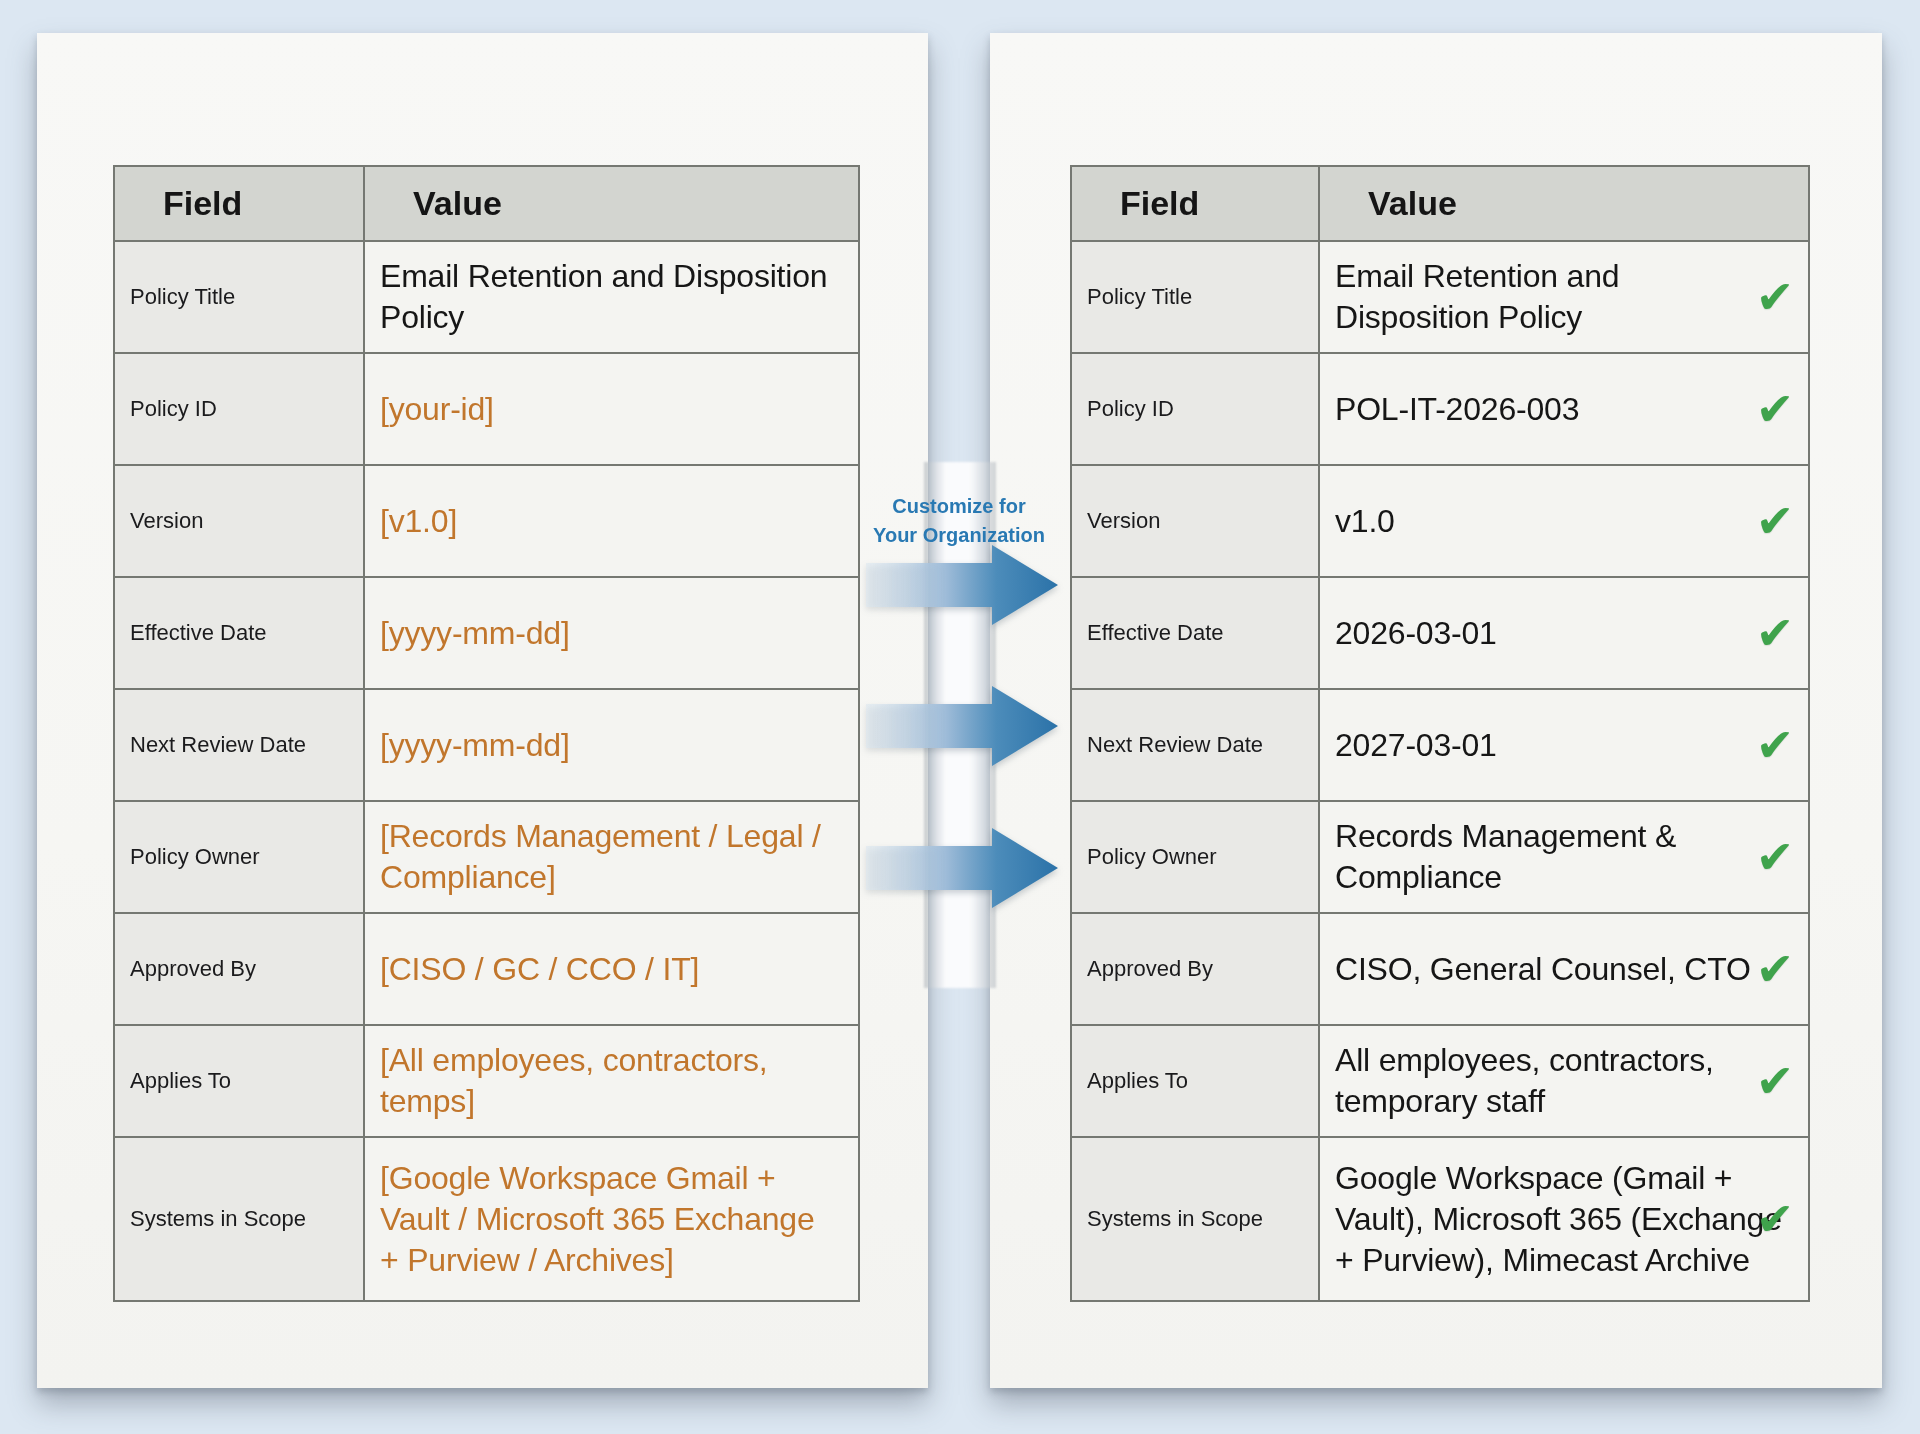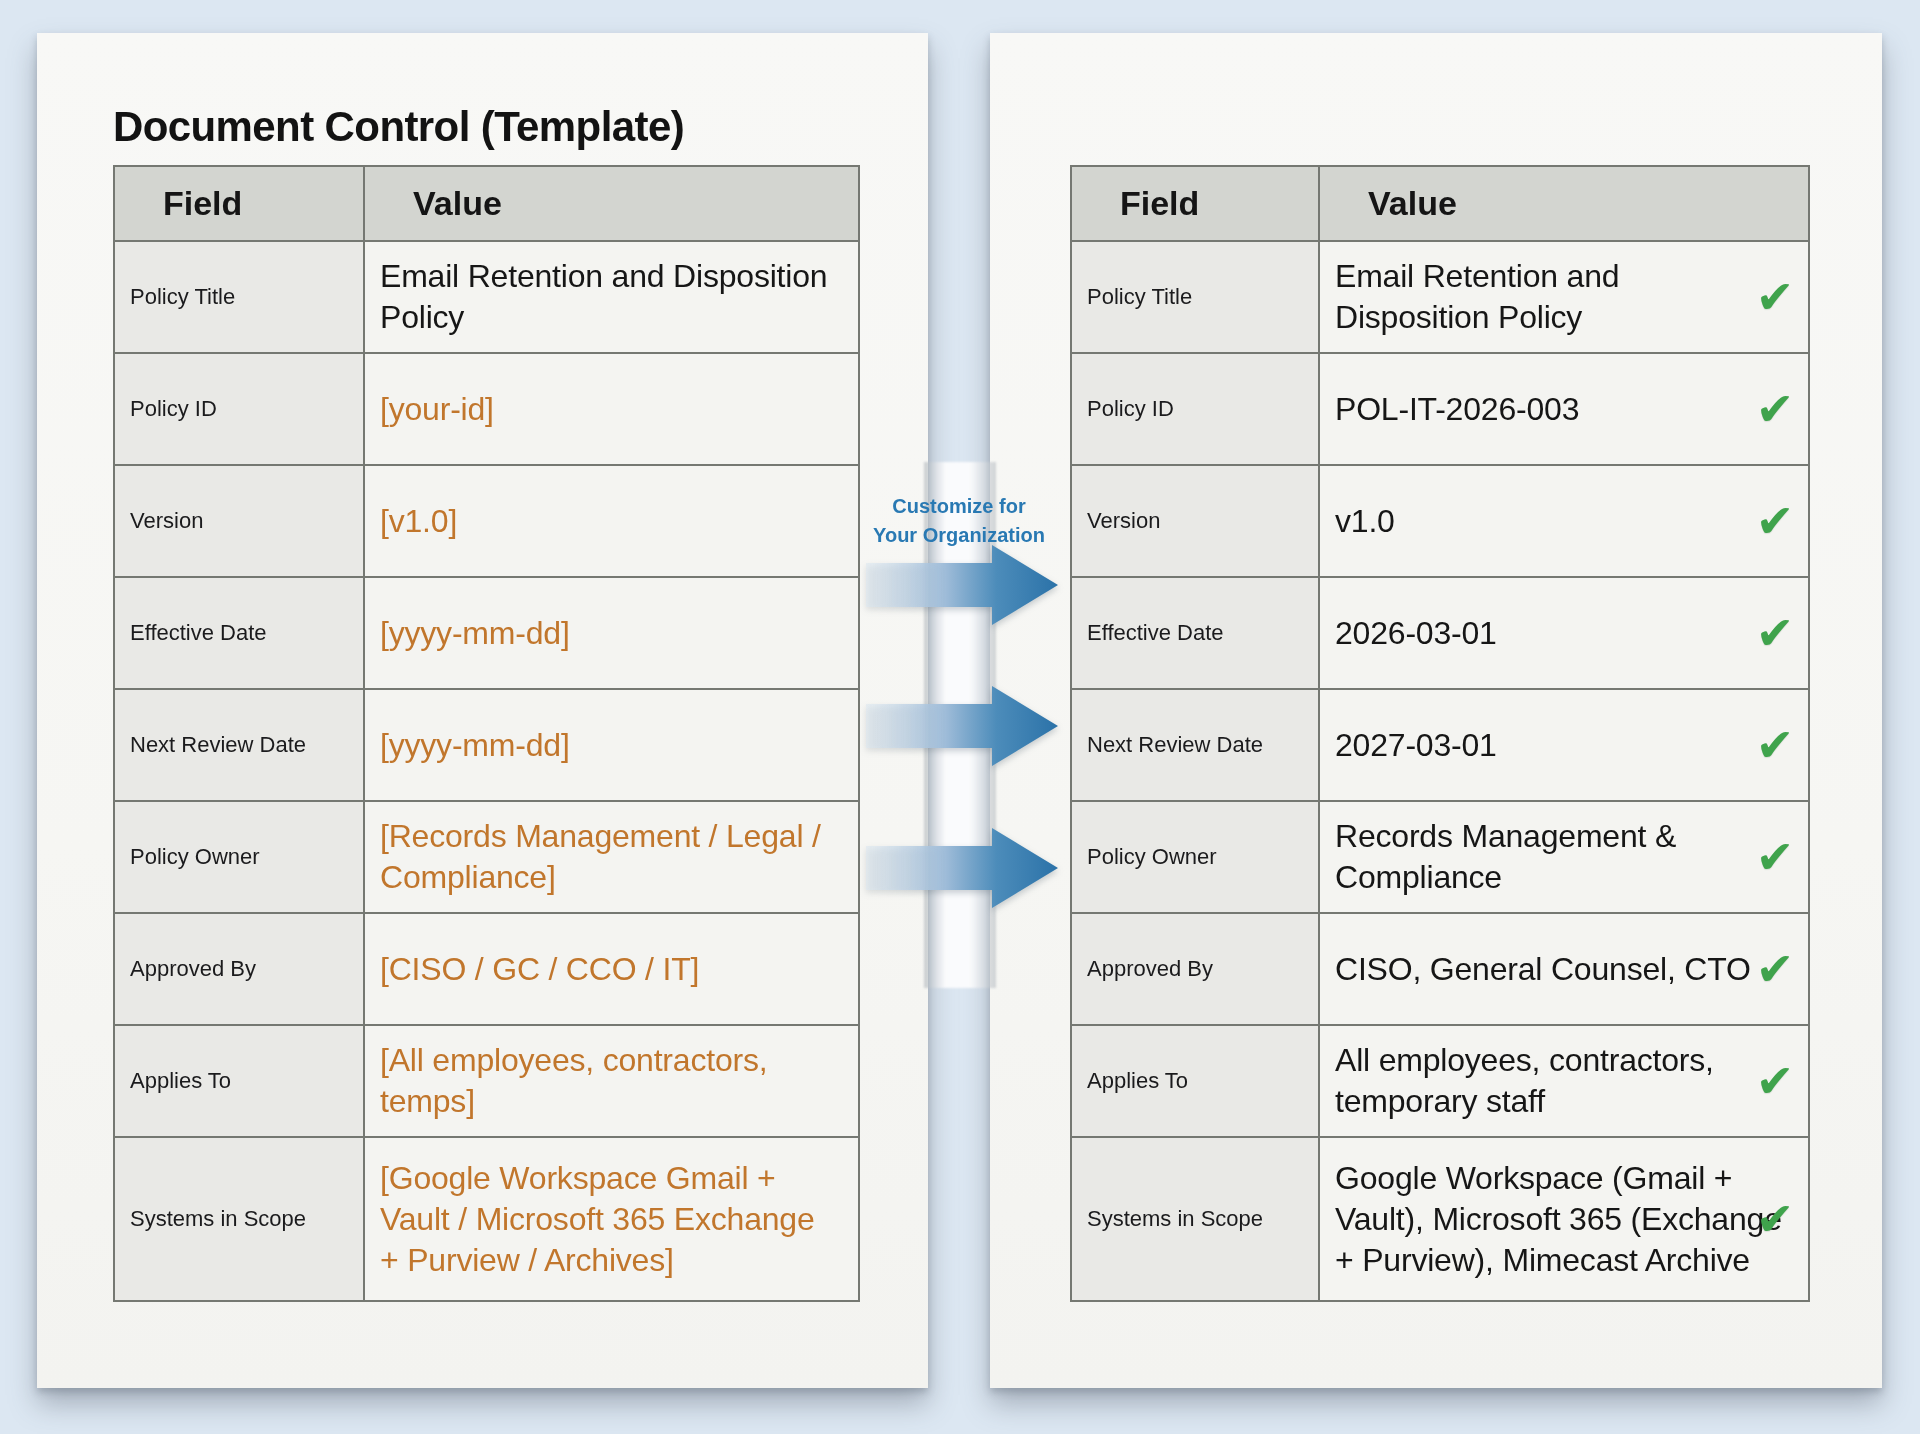--- a/index.html
+++ b/index.html
@@ -76,21 +76,20 @@
     <linearGradient id="ag" x1="0" y1="0" x2="1" y2="0">
       <stop offset="0" stop-color="#dde8f1" stop-opacity="0.55"></stop>
       <stop offset="0.42" stop-color="#9dbbd8"></stop>
       <stop offset="0.68" stop-color="#4c8cba"></stop>
       <stop offset="1" stop-color="#2b72a8"></stop>
     </linearGradient>
   </defs>
 </svg>
 
 <section class="paper left">
-  <h1 class="page-title">Document Control (Template)</h1>
   <table>
     <colgroup>
         <col style="width:250px">
         <col style="width:495px">
       </colgroup>
     <thead>
       <tr>
         <th>Field</th>
         <th>Value</th>
       </tr>

